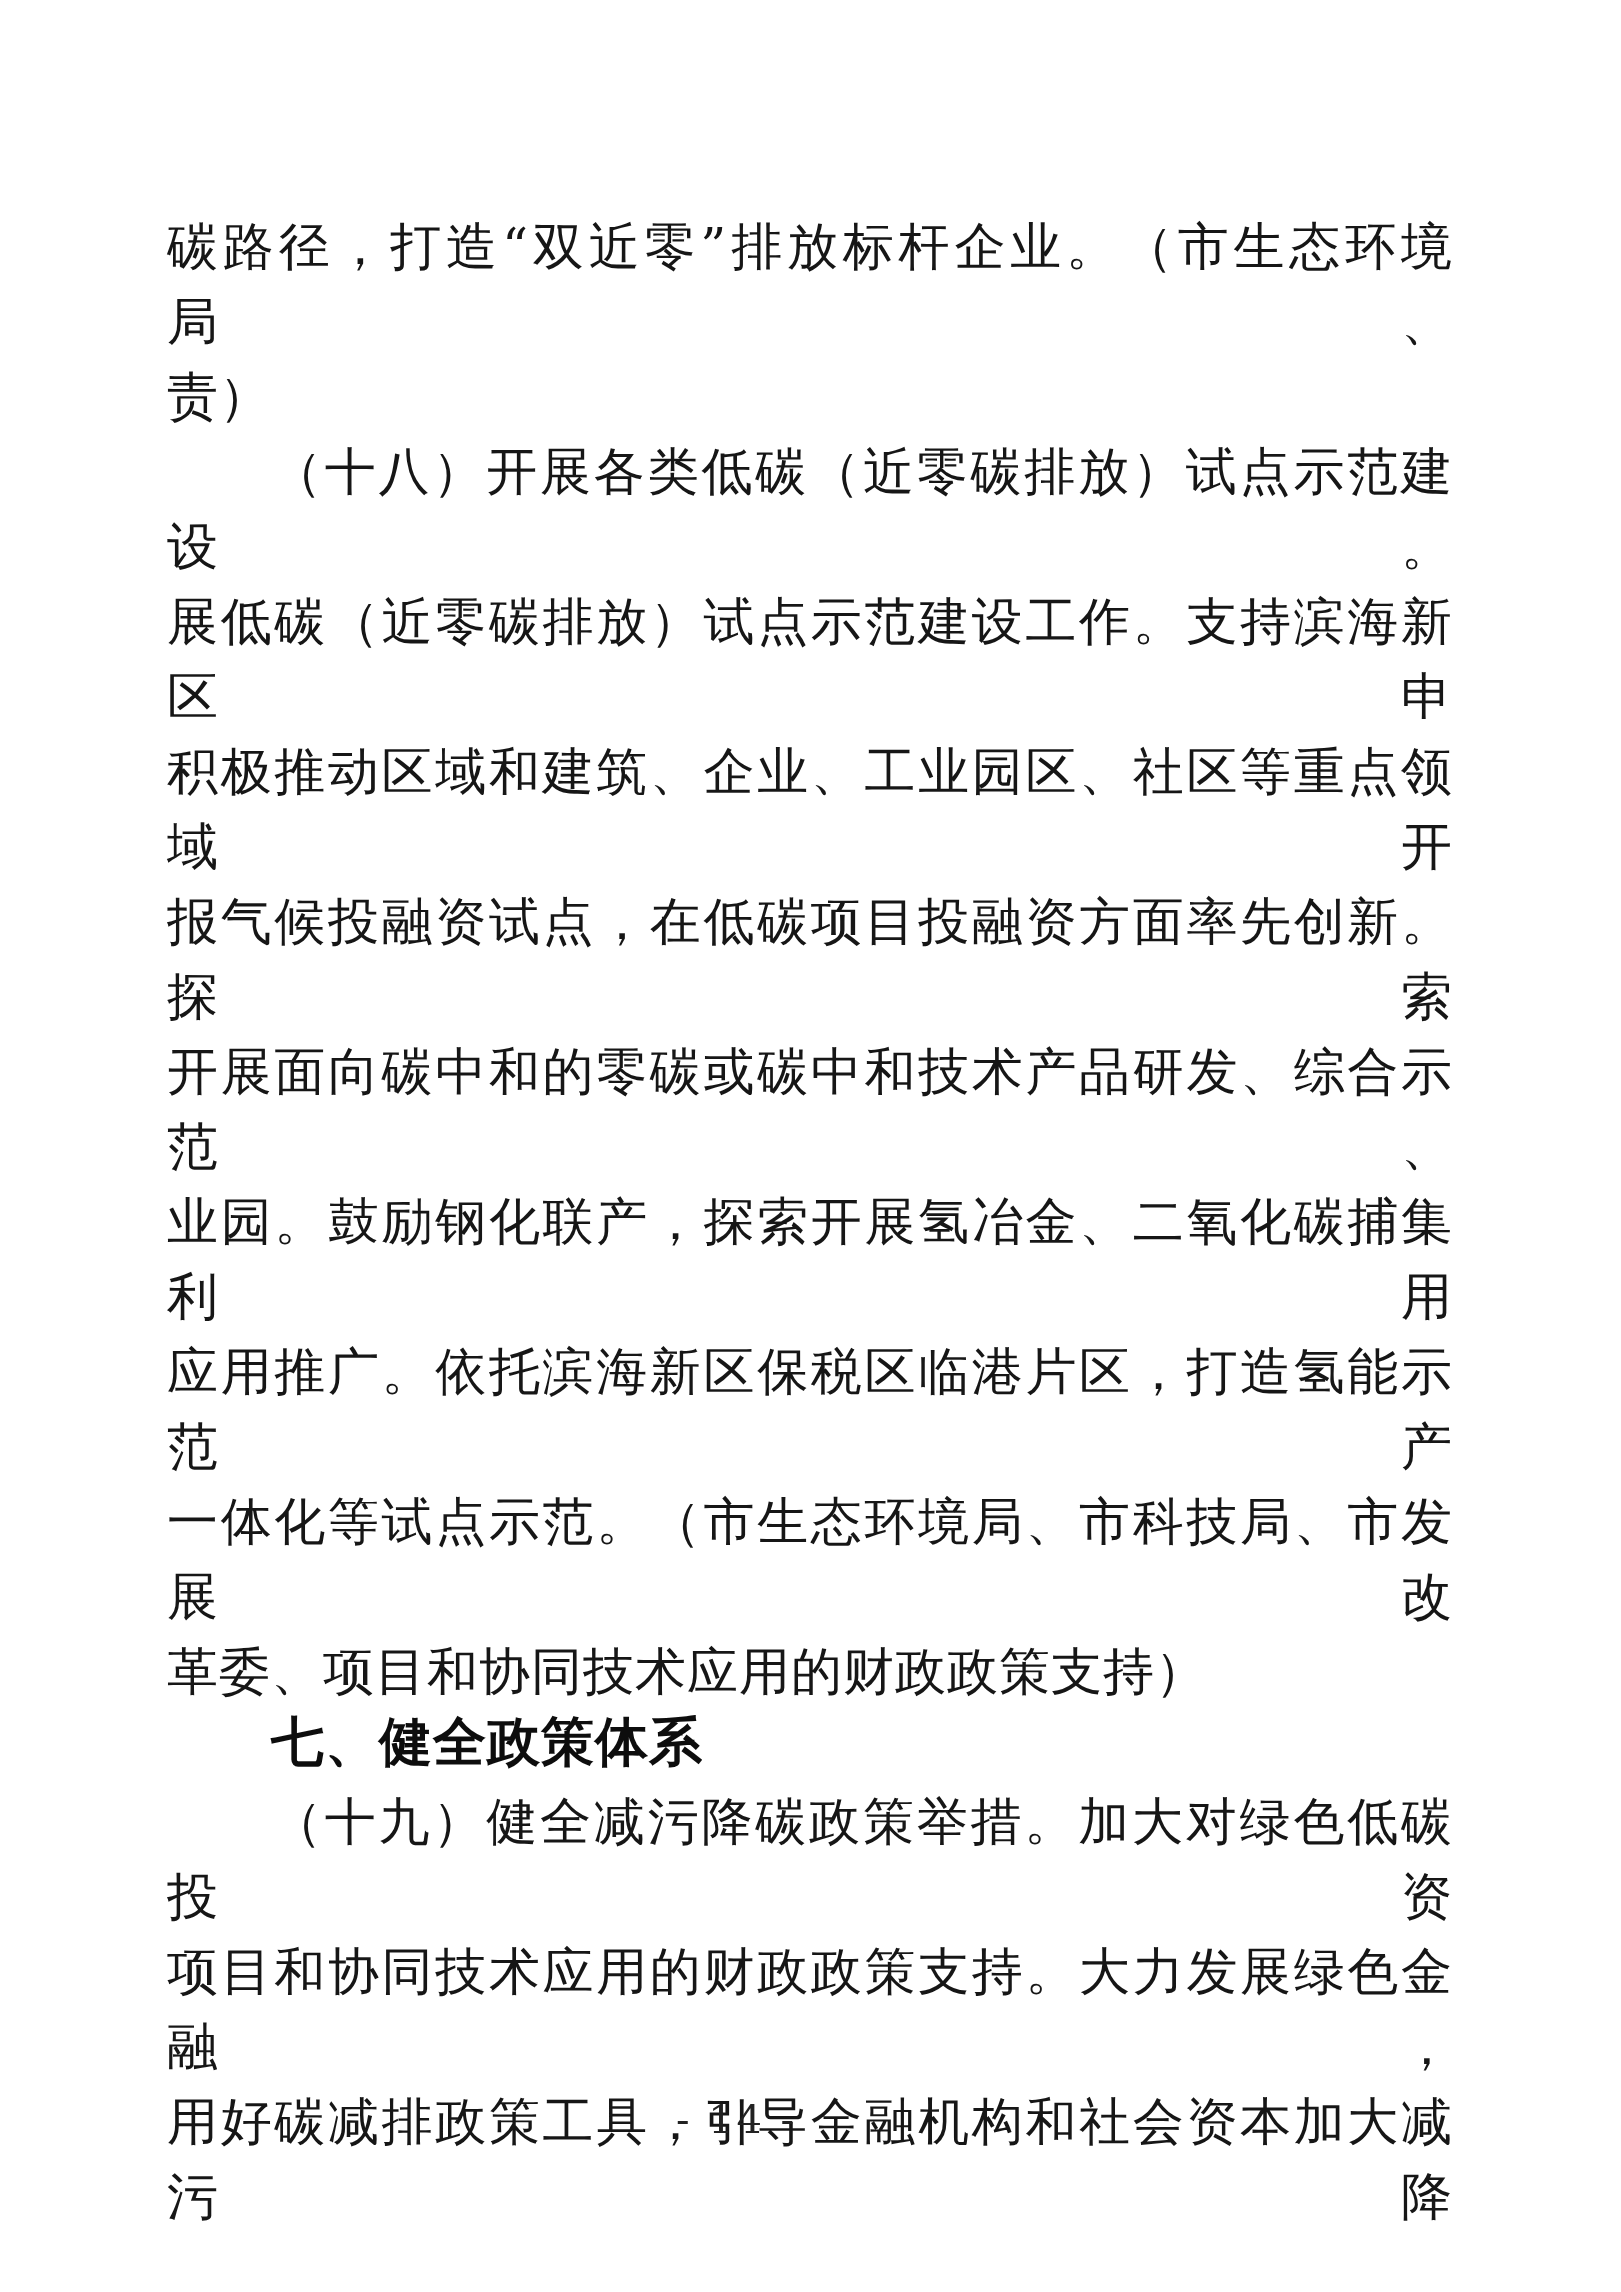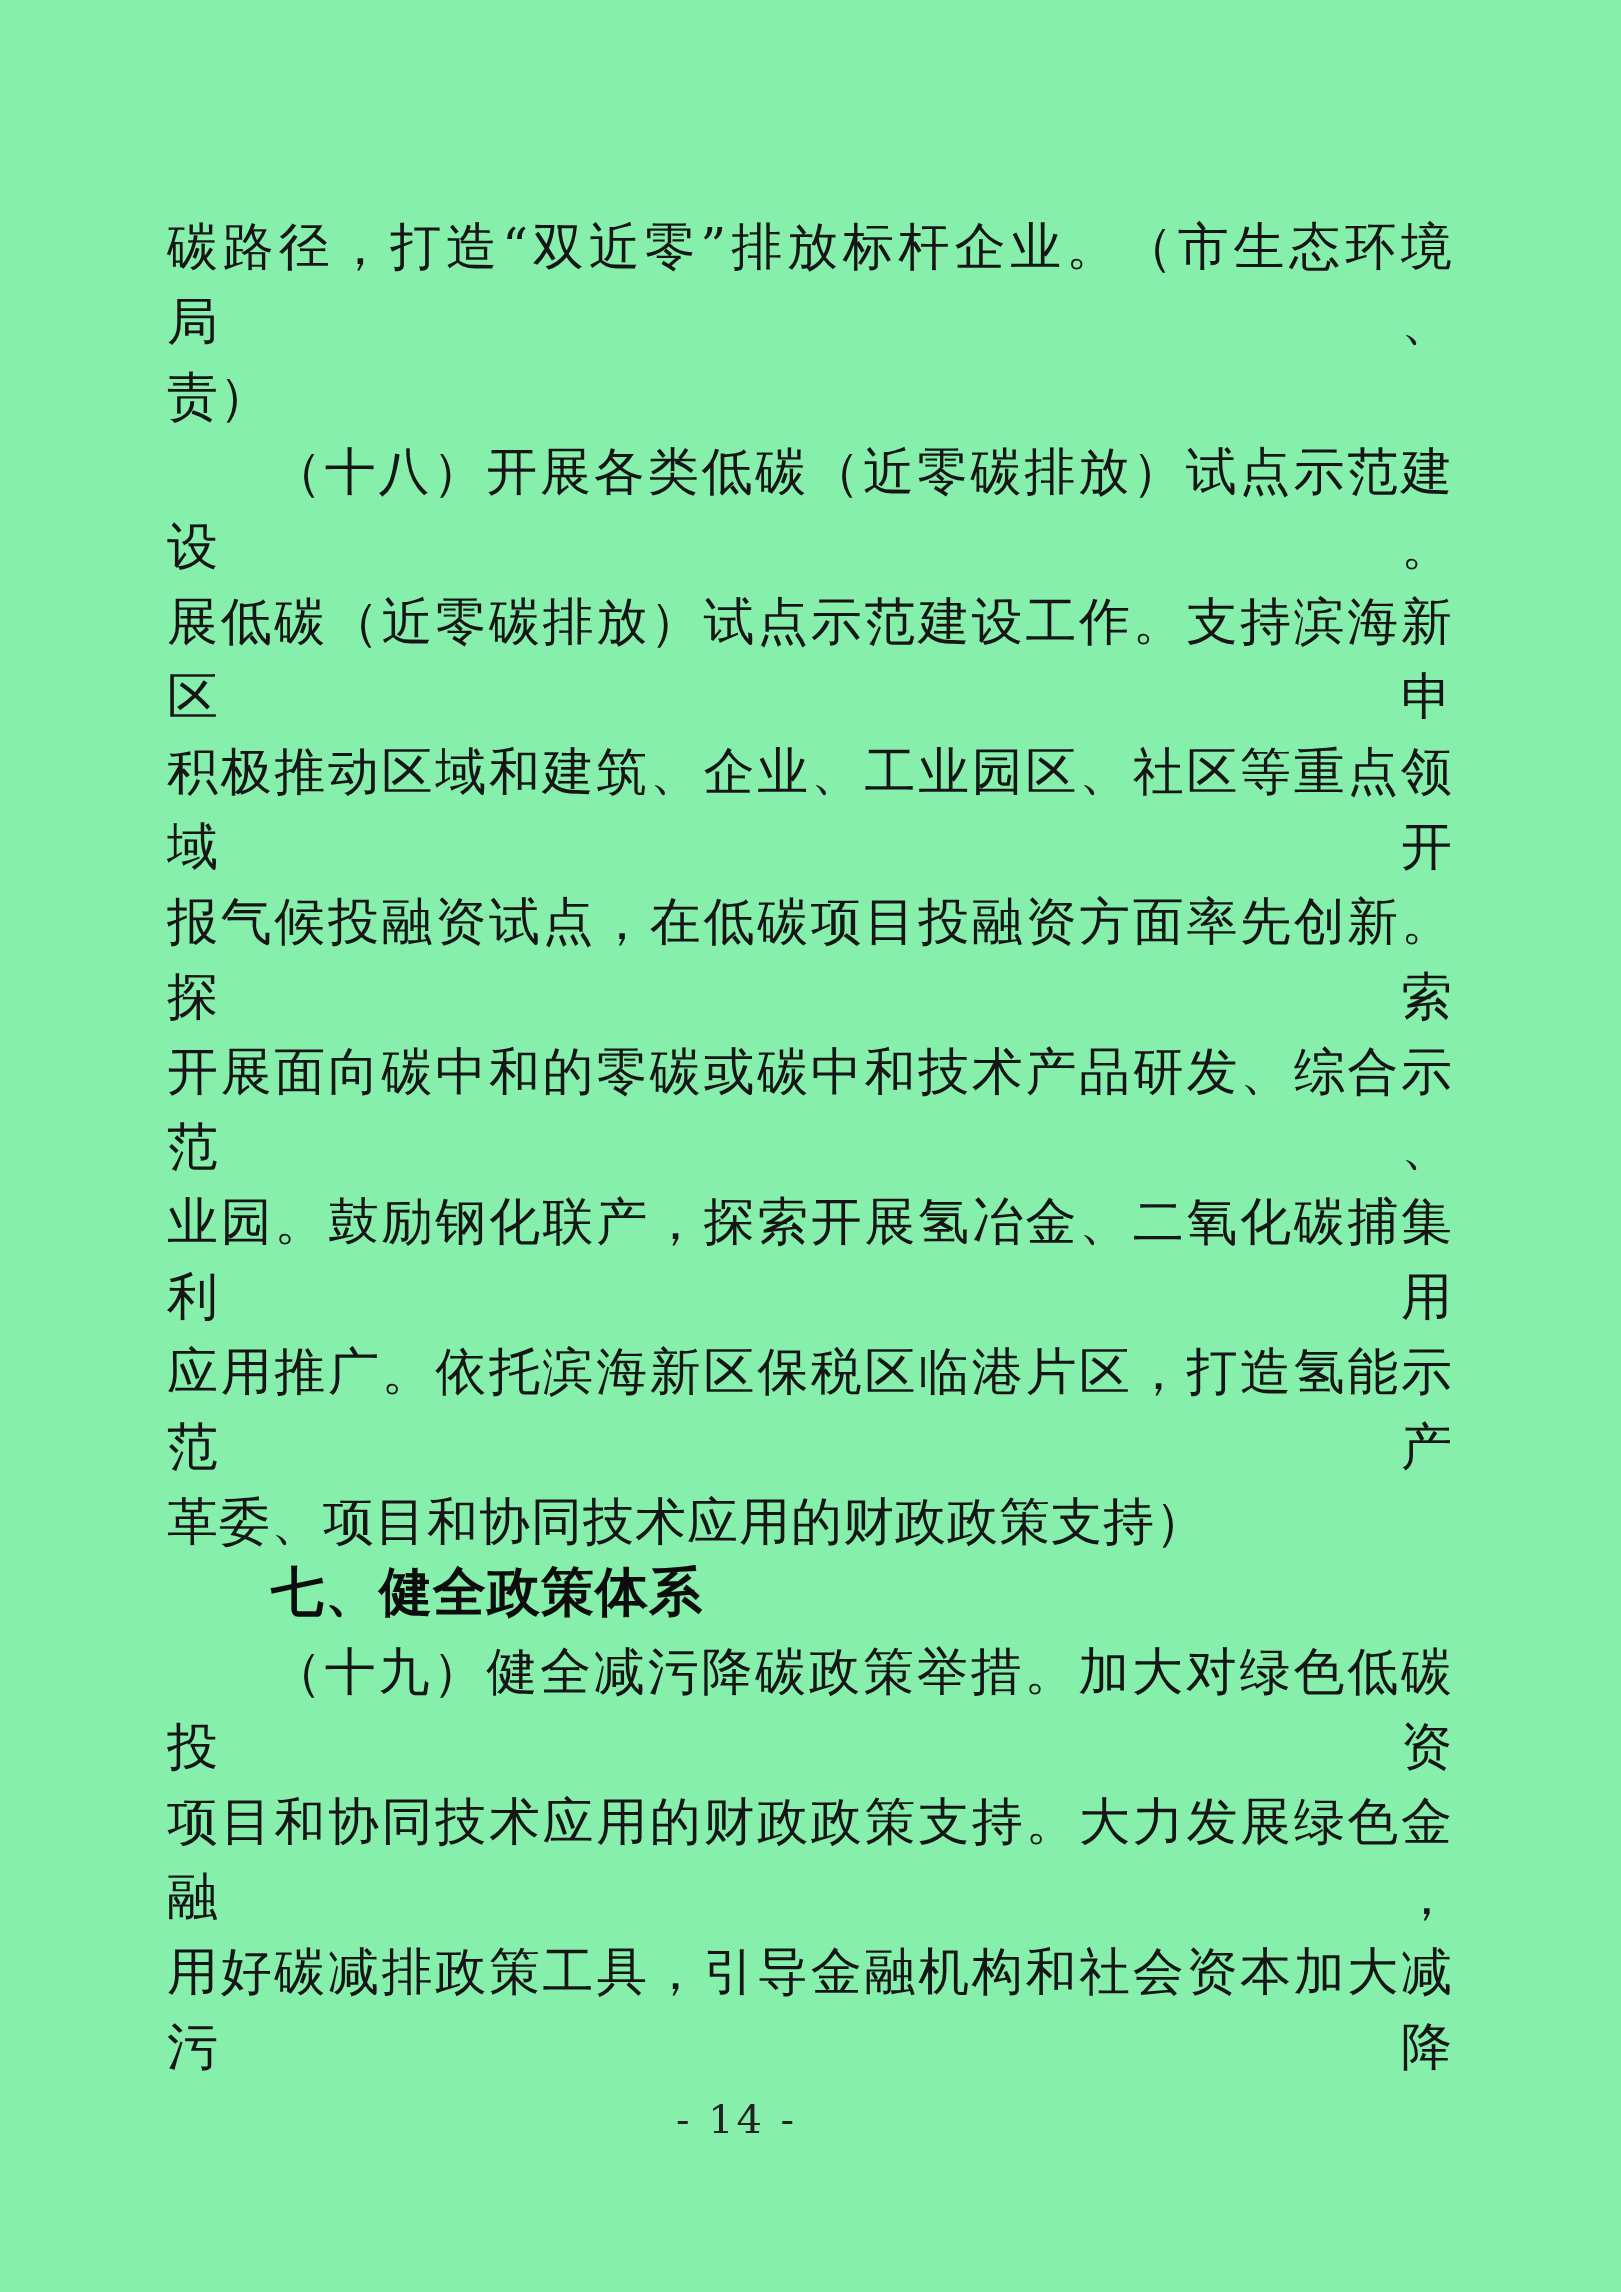--- a/index.html
+++ b/index.html
@@ -5,21 +5,21 @@
   html, body {
     margin: 0;
     padding: 0;
     background: #e8e8e8;
   }
   .page {
     position: relative;
     width: 1621px;
     height: 2293px;
     margin: 0 auto;
-    background: #86efac;
+    background: #ffffff;
     overflow: hidden;
     font-family: "DejaVu Serif", "Liberation Serif", serif;
     color: #161616;
   }
   .content {
     position: absolute;
     top: 209px;
     left: 167px;
     width: 1286px;
   }
@@ -64,20 +64,21 @@
   <div class="content">
       <div class="line just">碳路径，打造“双近零”排放标杆企业。（市生态环境局、</div>
       <div class="line">责）</div>
       <div class="line indent just">（十八）开展各类低碳（近零碳排放）试点示范建设。</div>
       <div class="line just">展低碳（近零碳排放）试点示范建设工作。支持滨海新区申</div>
       <div class="line just">积极推动区域和建筑、企业、工业园区、社区等重点领域开</div>
       <div class="line just">报气候投融资试点，在低碳项目投融资方面率先创新。探索</div>
       <div class="line just">开展面向碳中和的零碳或碳中和技术产品研发、综合示范、</div>
       <div class="line just">业园。鼓励钢化联产，探索开展氢冶金、二氧化碳捕集利用</div>
       <div class="line just">应用推广。依托滨海新区保税区临港片区，打造氢能示范产</div>
+      <div class="line just">一体化等试点示范。（市生态环境局、市科技局、市发展改</div>
       <div class="line">革委、项目和协同技术应用的财政政策支持）</div>
       <div class="line heading indent">七、健全政策体系</div>
       <div class="line indent just">（十九）健全减污降碳政策举措。加大对绿色低碳投资</div>
       <div class="line just">项目和协同技术应用的财政政策支持。大力发展绿色金融，</div>
       <div class="line just">用好碳减排政策工具，引导金融机构和社会资本加大减污降</div>
     </div>
   <div class="footer">- 14 -</div>
 </div>
 
 

